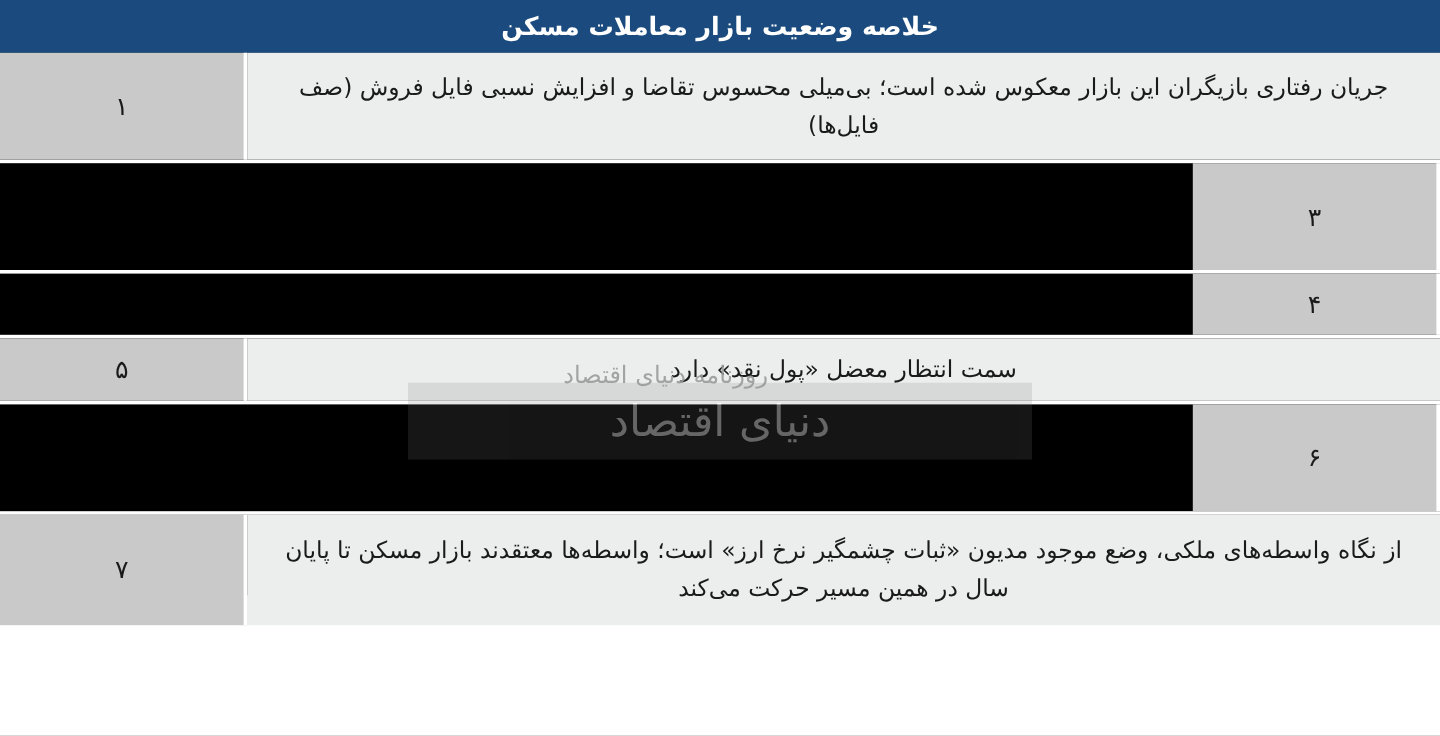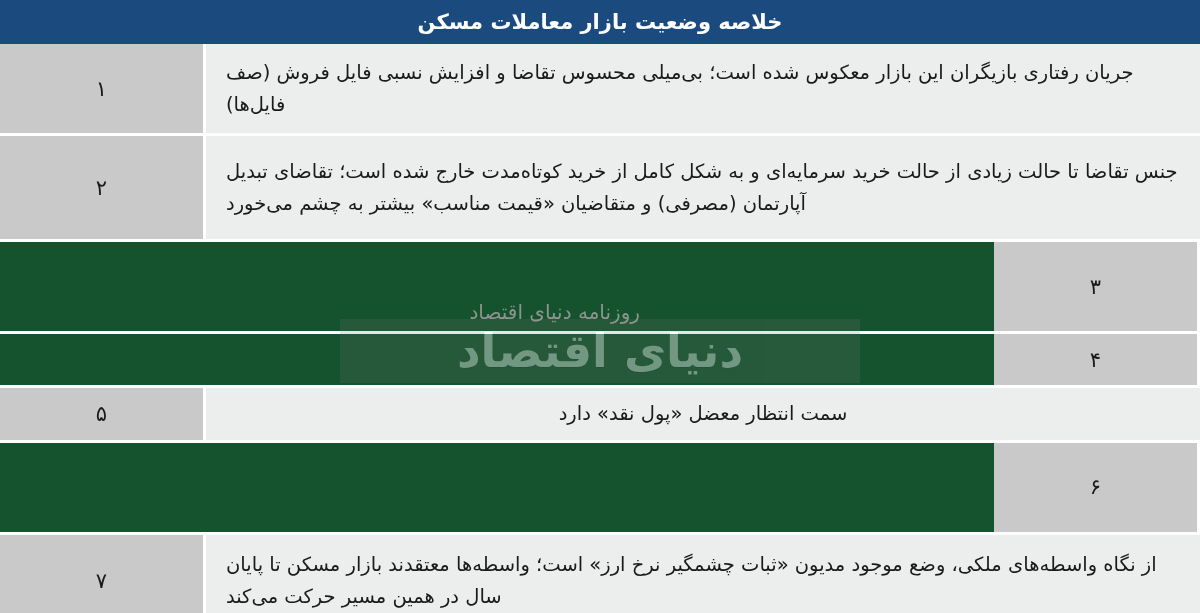--- a/index.html
+++ b/index.html
@@ -9,22 +9,22 @@
   }
   body {
     width: 1200px;
     height: 613px;
     overflow: hidden;
     font-family: "DejaVu Sans", "Liberation Sans", sans-serif;
   }
   .table-wrap {
     position: relative;
     width: 1200px;
-    height: 613px;
-    background: #14532d;
+    height: 496px;
+    background: #000000;
   }
   .header-bar {
     height: 44px;
     background: #1b4b7e;
     color: #ffffff;
     display: flex;
     align-items: center;
     justify-content: center;
     font-size: 21px;
     font-weight: bold;
@@ -42,21 +42,21 @@
   }
   .row:last-child {
     border-bottom: none;
   }
   .cell-text {
     flex: 1 1 auto;
     background: #eceded;
     color: #1a1a1a;
     font-size: 19.5px;
     line-height: 1.62;
-    text-align: left;
+    text-align: center;
     padding: 10px 20px;
     box-sizing: border-box;
     display: flex;
     align-items: center;
     justify-content: center;
   }
   .cell-num {
     flex: 0 0 206px;
     width: 206px;
     background: #c9c9c9;
@@ -89,22 +89,22 @@
   .wm-block {
     background: rgba(120,120,120,0.45);
     width: 520px;
     height: 64px;
     display: flex;
     align-items: center;
     justify-content: center;
   }
   .wm-text {
     color: #ffffff;
-    font-size: 46px;
-    font-weight: bold;
+    font-size: 36px;
+    font-weight: normal;
     letter-spacing: 2px;
     text-shadow: 0 1px 0 rgba(0,0,0,0.15);
     white-space: nowrap;
   }
   .wm-sub {
     position: absolute;
     top: 300px;
     right: 560px;
     color: #9b9b9b;
     font-size: 20px;
@@ -121,24 +121,20 @@
     <span>خلاصه وضعیت بازار معاملات مسکن</span>
   </div>
 
   <div class="rows">
 
     <div class="row h-2line">
       <div class="cell-text">جریان رفتاری بازیگران این بازار معکوس شده است؛ بی‌میلی محسوس تقاضا و افزایش نسبی فایل فروش (صف فایل‌ها)</div>
       <div class="cell-num">۱</div>
     </div>
 
-    <div class="row h-3line">
-      <div class="cell-text">جنس تقاضا تا حالت زیادی از حالت خرید سرمایه‌ای و به شکل کامل از خرید کوتاه‌مدت خارج شده است؛ تقاضای تبدیل آپارتمان (مصرفی) و متقاضیان «قیمت مناسب» بیشتر به چشم می‌خورد</div>
-      <div class="cell-num">۲</div>
-    </div>
 
     <div class="row h-2line">
       <div class="cell-num">۳</div>
     </div>
 
     <div class="row h-1line">
       <div class="cell-num">۴</div>
     </div>
 
     <div class="row h-1line">

